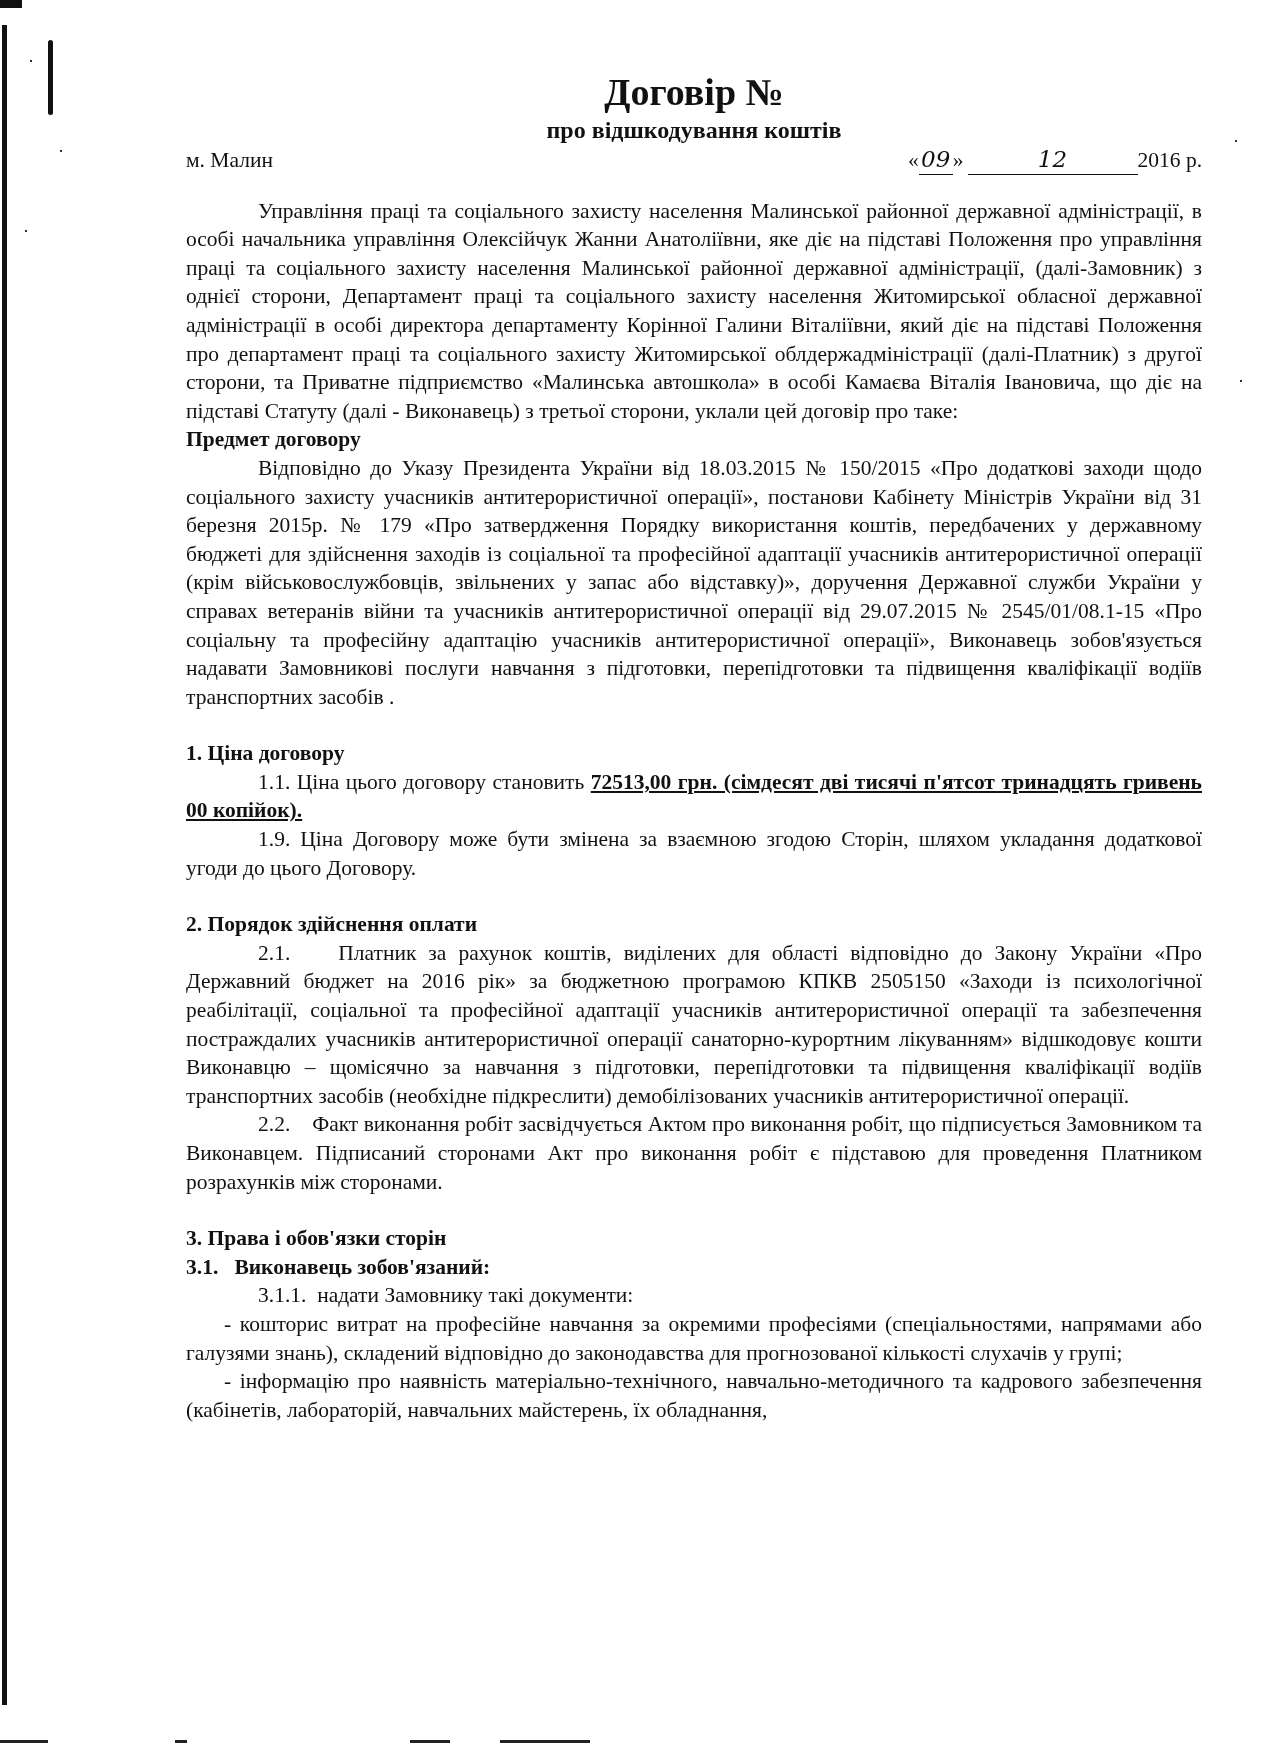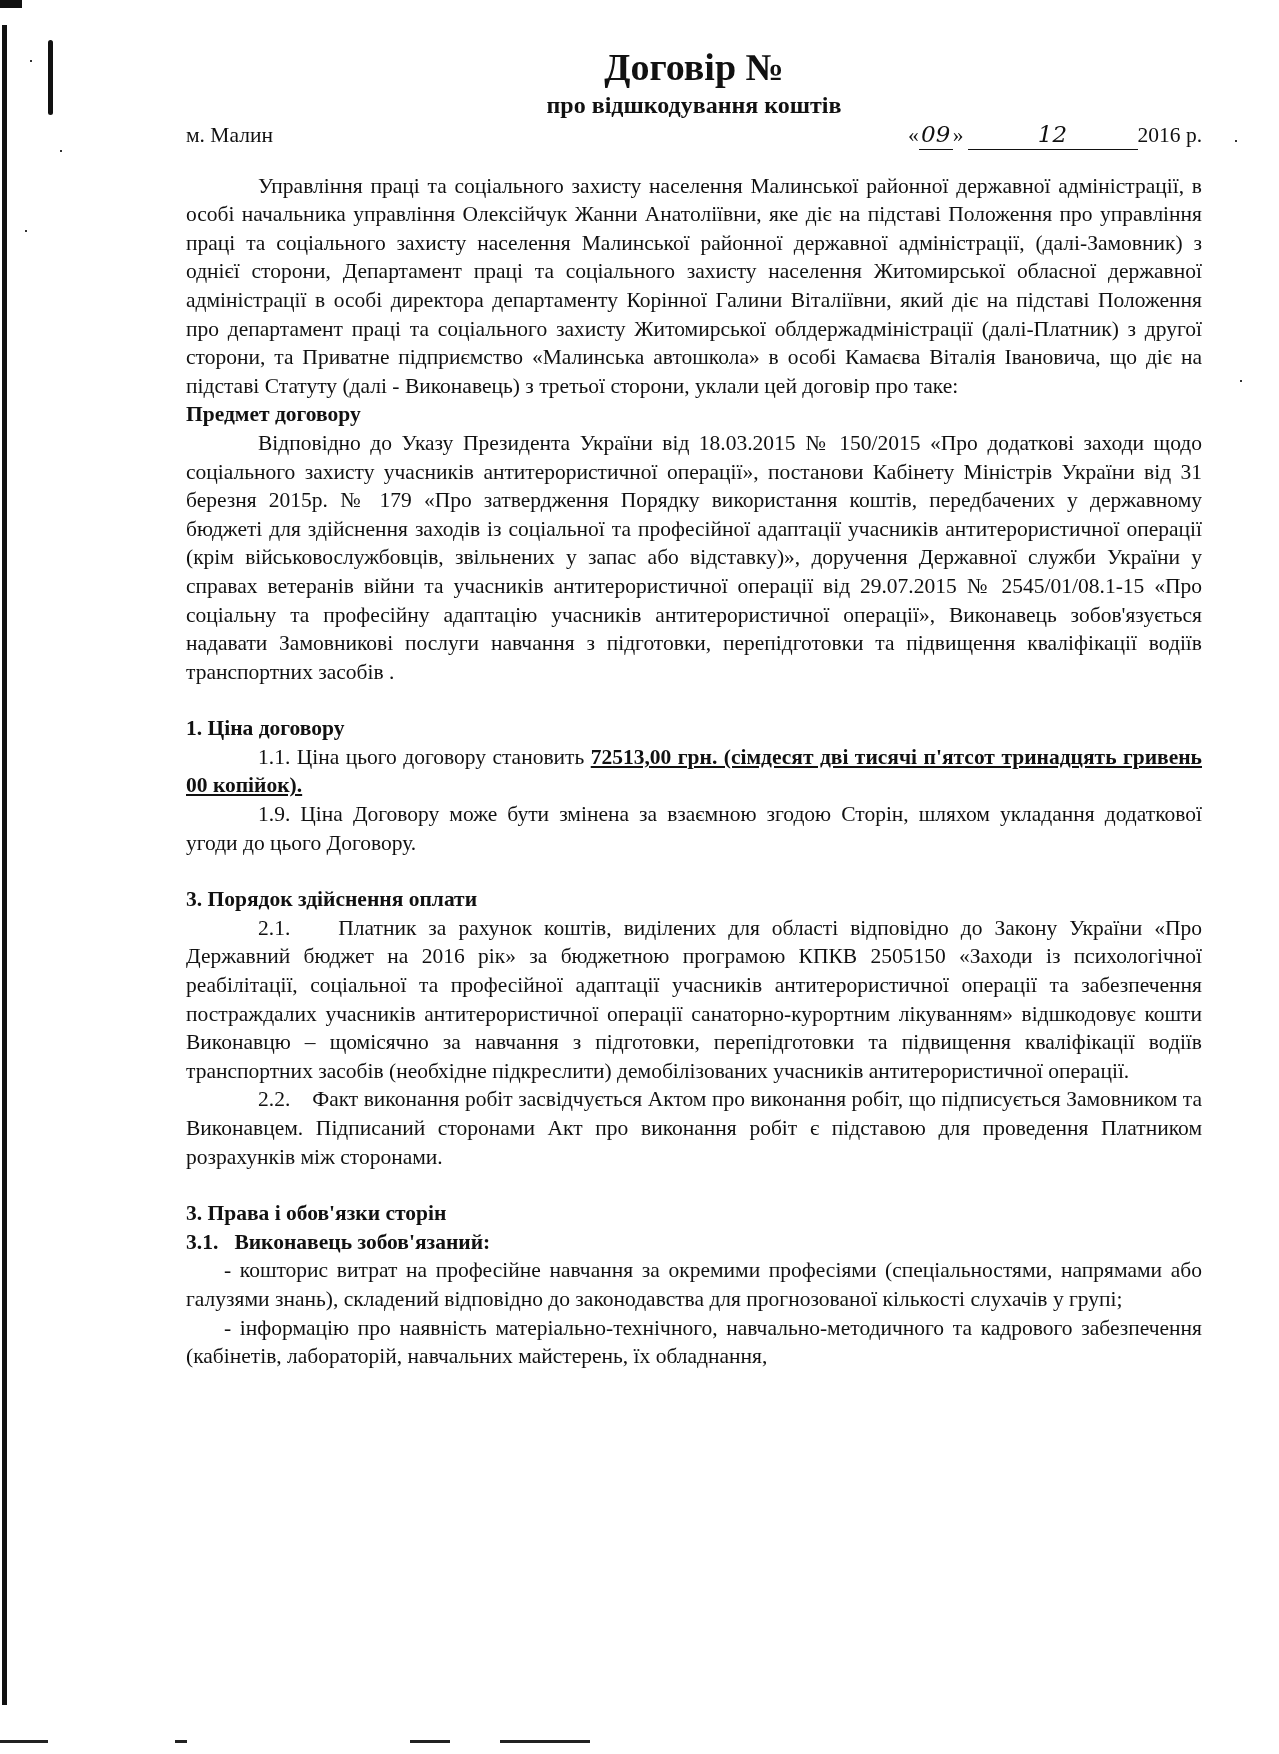--- a/index.html
+++ b/index.html
@@ -8,21 +8,21 @@
     font-family: "Liberation Serif", "DejaVu Serif", serif;
     color: #111;
   }
   .scan-edge-left {
     position: absolute; left: 2px; top: 25px; width: 5px; height: 1680px; background: #111;
   }
   .scan-edge-left-top { position: absolute; left: 0; top: 0; width: 22px; height: 8px; background: #111; }
   .scan-mark { position: absolute; left: 48px; top: 40px; width: 5px; height: 75px; background: #111; border-radius: 3px; }
   .speckle { position: absolute; background: #333; width: 2px; height: 2px; }
   .page {
-    position: absolute; left: 186px; top: 44px; width: 1016px;
+    position: absolute; left: 186px; top: 69px; width: 1016px;
     font-size: 21.5px; line-height: 28.6px;
   }
   .title { text-align: center; font-weight: bold; font-size: 38px; line-height: 46px; margin: 0; }
   .subtitle { text-align: center; font-weight: bold; font-size: 24px; line-height: 30px; margin: 0; }
   .place-date { display: flex; justify-content: space-between; margin: 0 0 22px 0; align-items: center; }
   .date { display: inline-flex; align-items: baseline; }
   .hand { font-family: "DejaVu Serif", serif; font-style: italic; font-size: 23px; }
   .uline { display: inline-block; border-bottom: 1.5px solid #111; text-align: center; }
   .para { text-align: justify; text-indent: 72px; margin: 0; }
   .section-head { text-align: left; font-weight: bold; margin: 0; }
@@ -65,27 +65,28 @@
 
   <p class="section-head">Предмет договору</p>
   <p class="para">Відповідно до Указу Президента України від 18.03.2015 № 150/2015 «Про додаткові заходи щодо соціального захисту учасників антитерористичної операції», постанови Кабінету Міністрів України від 31 березня 2015р. № 179 «Про затвердження Порядку використання коштів, передбачених у державному бюджеті для здійснення заходів із соціальної та професійної адаптації учасників антитерористичної операції (крім військовослужбовців, звільнених у запас або відставку)», доручення Державної служби України у справах ветеранів війни та учасників антитерористичної операції від 29.07.2015 № 2545/01/08.1-15 «Про соціальну та професійну адаптацію учасників антитерористичної операції», Виконавець зобов'язується надавати Замовникові послуги навчання з підготовки, перепідготовки та підвищення кваліфікації водіїв транспортних засобів .</p>
 
   <div class="gap"></div>
   <p class="section-head">1. Ціна договору</p>
   <p class="para"><span>1.1. Ціна цього договору становить </span><span class="bold-u">72513,00 грн. (сімдесят дві тисячі п'ятсот тринадцять гривень 00 копійок).</span></p>
   <p class="para">1.9. Ціна Договору може бути змінена за взаємною згодою Сторін, шляхом укладання додаткової угоди до цього Договору.</p>
 
   <div class="gap"></div>
-  <p class="section-head">3. Порядок здійснення оплати</p>
+  <p class="section-head">2. Порядок здійснення оплати</p>
   <p class="para" style="white-space:pre-wrap">2.1.    Платник за рахунок коштів, виділених для області відповідно до Закону України «Про Державний бюджет на 2016 рік» за бюджетною програмою КПКВ 2505150 «Заходи із психологічної реабілітації, соціальної та професійної адаптації учасників антитерористичної операції та забезпечення постраждалих учасників антитерористичної операції санаторно-курортним лікуванням» відшкодовує кошти Виконавцю – щомісячно за навчання з підготовки, перепідготовки та підвищення кваліфікації водіїв транспортних засобів (необхідне підкреслити) демобілізованих учасників антитерористичної операції.</p>
   <p class="para" style="white-space:pre-wrap">2.2.    Факт виконання робіт засвідчується Актом про виконання робіт, що підписується Замовником та Виконавцем. Підписаний сторонами Акт про виконання робіт є підставою для проведення Платником розрахунків між сторонами.</p>
 
   <div class="gap"></div>
   <p class="section-head">3. Права і обов'язки сторін</p>
   <p class="sub-head" style="white-space:pre-wrap">3.1.   Виконавець зобов'язаний:</p>
+  <p class="item" style="white-space:pre-wrap">3.1.1.  надати Замовнику такі документи:</p>
   <p class="bullet">-  кошторис витрат на професійне навчання за окремими професіями (спеціальностями, напрямами або галузями знань), складений відповідно до законодавства для прогнозованої кількості слухачів у групі;</p>
   <p class="bullet">- інформацію про наявність матеріально-технічного, навчально-методичного та кадрового забезпечення (кабінетів, лабораторій, навчальних майстерень, їх обладнання,</p>
 </div>
 
 <div class="footer-marks">
   <div class="fm" style="left:0;width:48px"></div>
   <div class="fm" style="left:175px;width:12px"></div>
   <div class="fm" style="left:410px;width:40px"></div>
   <div class="fm" style="left:500px;width:90px"></div>
 </div>

